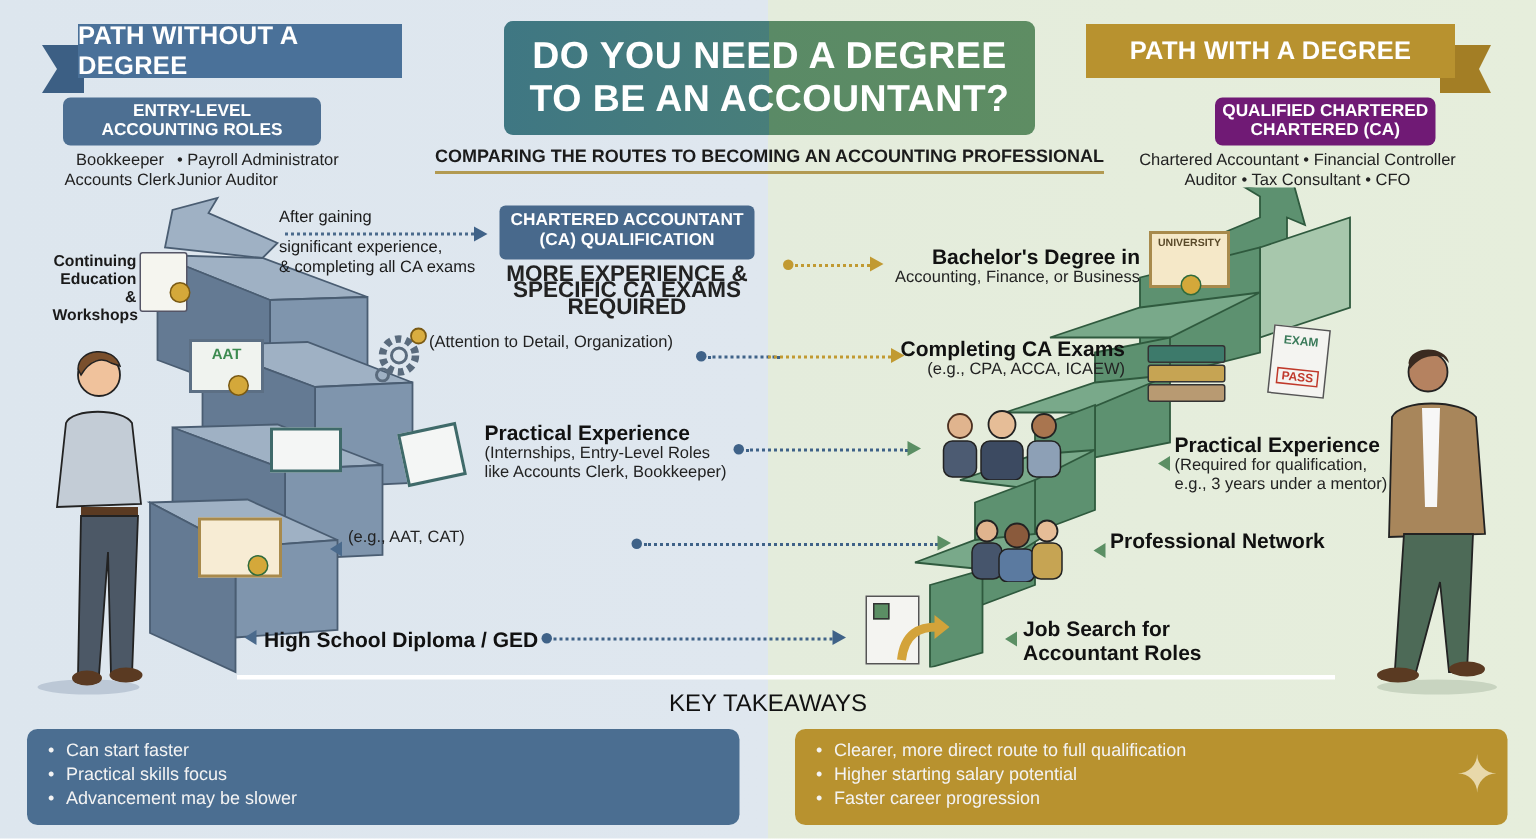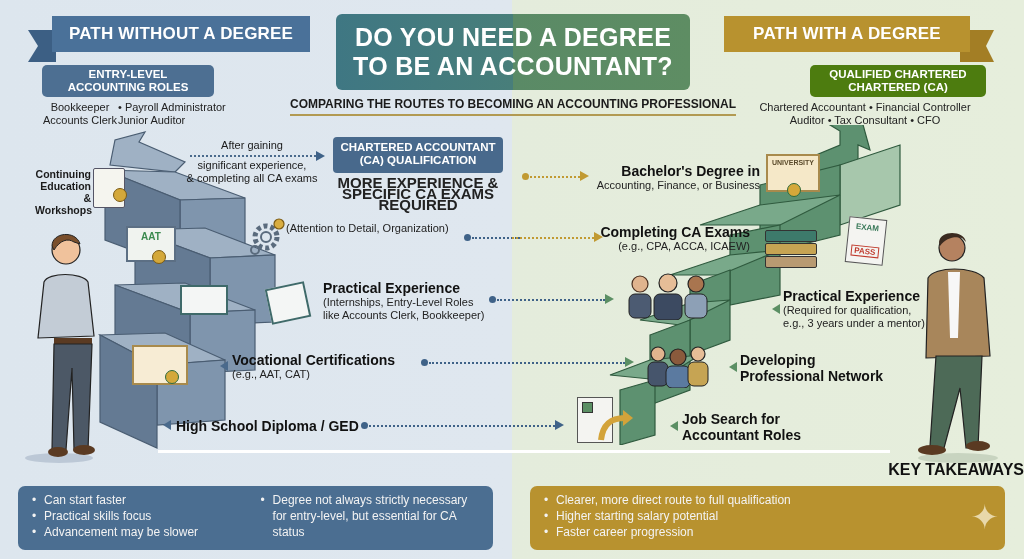--- a/index.html
+++ b/index.html
@@ -11,42 +11,42 @@
     color: #1a1a1a;
   }
   .abs { position: absolute; }
 
   
   .ribbon {
     position: absolute; height: 36px; color: #fff; font-weight: bold;
     font-size: 17px; display: flex; align-items: center; justify-content: center;
     letter-spacing: 0.2px;
   }
-  .ribbon.left { left: 52px; top: 16px; width: 258px; background: #4a7199; }
+  .ribbon.left { left: 52px; top: 16px; width: 216px; background: #4a7199; }
   .ribbon.right { left: 724px; top: 16px; width: 246px; background: #b8922f; }
 
   .title-box {
     position: absolute; left: 336px; top: 14px; width: 354px; height: 76px;
     border-radius: 6px;
     background: linear-gradient(90deg, #3f7783 0%, #487e7a 50%, #5a8a66 50%, #5e8d63 100%);
     color: #fff; font-weight: bold; font-size: 25px; line-height: 29px;
     text-align: center; padding-top: 9px; letter-spacing: 0.3px;
   }
   .subtitle {
     position: absolute; left: 290px; top: 97px; width: 446px; text-align: center;
     font-size: 12px; font-weight: bold; color: #1b1b1b;
     border-bottom: 2px solid #b29a52; padding-bottom: 3px;
   }
 
   .role-box {
     position: absolute; border-radius: 5px; color: #fff; font-weight: bold;
     font-size: 11.5px; text-align: center; line-height: 13px; padding: 3px 4px;
   }
   .role-box.left { left: 42px; top: 65px; width: 172px; height: 32px; background: #4d6f92; }
-  .role-box.right { left: 810px; top: 65px; width: 176px; height: 32px; background: #4d7c0f; }
+  .role-box.right { left: 810px; top: 65px; width: 147px; height: 32px; background: #701a75; }
   .roles-text { position: absolute; font-size: 11px; line-height: 13px; color: #222; }
 
   
   .stair-blue { fill: #7f95ad; stroke: #4a5d72; stroke-width: 1.2; }
   .stair-blue-top { fill: #9fb1c4; stroke: #4a5d72; stroke-width: 1.2; }
   .stair-blue-side { fill: #647a93; stroke: #4a5d72; stroke-width: 1.2; }
   .stair-green { fill: #5d9170; stroke: #2f5a3e; stroke-width: 1.2; }
   .stair-green-top { fill: #79a98a; stroke: #2f5a3e; stroke-width: 1.2; }
   .stair-green-side { fill: #a7c7ac; stroke: #2f5a3e; stroke-width: 1.2; }
 
@@ -62,22 +62,22 @@
   .ca-note {
     position: absolute; left: 333px; top: 177px; width: 170px;
     font-weight: bold; font-size: 15px; text-align: center; line-height: 11px; color: #222;
   }
 
   .dotline { position: absolute; height: 0; border-top: 2px dotted; }
   .dot { position: absolute; width: 7px; height: 7px; border-radius: 50%; }
   .arrowhead { position: absolute; width: 0; height: 0; border-top: 5px solid transparent; border-bottom: 5px solid transparent; }
 
   .key-title {
-    position: absolute; left: 0; width: 1024px; top: 461px; text-align: right;
-    font-weight: bold; font-size: 16px; color: #111;
+    position: absolute; left: 0; width: 1024px; top: 461px; text-align: center;
+    font-weight: normal; font-size: 16px; color: #111;
   }
   .divider { position: absolute; top: 450px; height: 3px; background: #fff; }
 
   .takeaway {
     position: absolute; top: 486px; height: 64px; border-radius: 7px;
     color: #f3f3f3; font-size: 12px; line-height: 16px; padding: 6px 14px;
     display: flex; gap: 30px;
   }
   .takeaway.left { left: 18px; width: 475px; background: #4b6e91; }
   .takeaway.right { left: 530px; width: 475px; background: #b8922f; }
@@ -181,21 +181,21 @@
   <circle cx="33" cy="9" r="5" fill="#d9ad40" stroke="#7a5a14" stroke-width="1.2"></circle>
   <circle cx="9" cy="35" r="4" fill="none" stroke="#5a6b7d" stroke-width="2"></circle>
 </svg>
 
 <div class="step-label" style="left:35px;top:168px;width:56px;text-align:right;font-weight:bold;font-size:10.5px;line-height:12px">
   <div>Continuing</div>
   <div>Education &amp;</div>
   <div>Workshops</div>
 </div>
 
-<div class="step-label" style="left:186px;top:139px;width:132px;text-align:center;font-size:11px;line-height:13px">
+<div class="step-label" style="left:186px;top:139px;width:132px;font-size:11px;line-height:13px">
   <div>After gaining</div>
   <div style="margin-top:7px">significant experience,</div>
   <div>&amp; completing all CA exams</div>
 </div>
 <div class="dotline" style="left:190px;top:155px;width:126px;border-color:#4a6a8c"></div>
 <div class="arrowhead" style="left:316px;top:151px;border-left:9px solid #3f6288"></div>
 
 <div class="ca-box">
   <div>CHARTERED ACCOUNTANT</div>
   <div>(CA) QUALIFICATION</div>
@@ -208,21 +208,20 @@
 <div class="step-label" style="left:286px;top:222px">
   <div class="step-sub">(Attention to Detail, Organization)</div>
 </div>
 <div class="step-label" style="left:323px;top:280px">
   <div class="step-title">Practical Experience</div>
   <div class="step-sub">(Internships, Entry-Level Roles</div>
   <div class="step-sub">like Accounts Clerk, Bookkeeper)</div>
 </div>
 <div class="arrowhead" style="left:220px;top:361px;border-right:8px solid #4a6a8c"></div>
 <div class="step-label" style="left:232px;top:352px">
-  <div class="step-title">Vocational Certifications</div>
   <div class="step-sub">(e.g., AAT, CAT)</div>
 </div>
 <div class="arrowhead" style="left:163px;top:420px;border-right:8px solid #4a6a8c"></div>
 <div class="step-label" style="left:176px;top:418px">
   <div class="step-title">High School Diploma / GED</div>
 </div>
 
 <div class="dot" style="left:522px;top:173px;background:#c19a32"></div>
 <div class="dotline" style="left:530px;top:176px;width:50px;border-color:#c19a32"></div>
 <div class="arrowhead" style="left:580px;top:171px;border-left:9px solid #c19a32"></div>
@@ -290,21 +289,20 @@
   <div class="step-sub">(e.g., CPA, ACCA, ICAEW)</div>
 </div>
 <div class="arrowhead" style="left:772px;top:304px;border-right:8px solid #5b8f64"></div>
 <div class="step-label" style="left:783px;top:288px">
   <div class="step-title">Practical Experience</div>
   <div class="step-sub">(Required for qualification,</div>
   <div class="step-sub">e.g., 3 years under a mentor)</div>
 </div>
 <div class="arrowhead" style="left:729px;top:362px;border-right:8px solid #5b8f64"></div>
 <div class="step-label" style="left:740px;top:352px">
-  <div class="step-title">Developing</div>
   <div class="step-title">Professional Network</div>
 </div>
 <div class="arrowhead" style="left:670px;top:421px;border-right:8px solid #5b8f64"></div>
 <div class="step-label" style="left:682px;top:411px">
   <div class="step-title">Job Search for</div>
   <div class="step-title">Accountant Roles</div>
 </div>
 
 <svg class="abs" style="left:14px;top:228px" width="90" height="236">
   <ellipse cx="45" cy="230" rx="34" ry="5" fill="#bcc8d6"></ellipse>
@@ -331,23 +329,20 @@
 <div class="divider" style="left:550px;width:340px"></div>
 
 <div class="key-title">KEY TAKEAWAYS</div>
 
 <div class="takeaway left">
   <ul style="width:200px">
     <li>Can start faster</li>
     <li>Practical skills focus</li>
     <li>Advancement may be slower</li>
   </ul>
-  <ul style="width:220px">
-    <li>Degree not always strictly necessary for entry-level, but essential for CA status</li>
-  </ul>
 </div>
 
 <div class="takeaway right">
   <ul style="width:268px">
     <li>Clearer, more direct route to full qualification</li>
     <li>Higher starting salary potential</li>
     <li>Faster career progression</li>
   </ul>
   <span class="sparkle">✦</span>
 </div>

